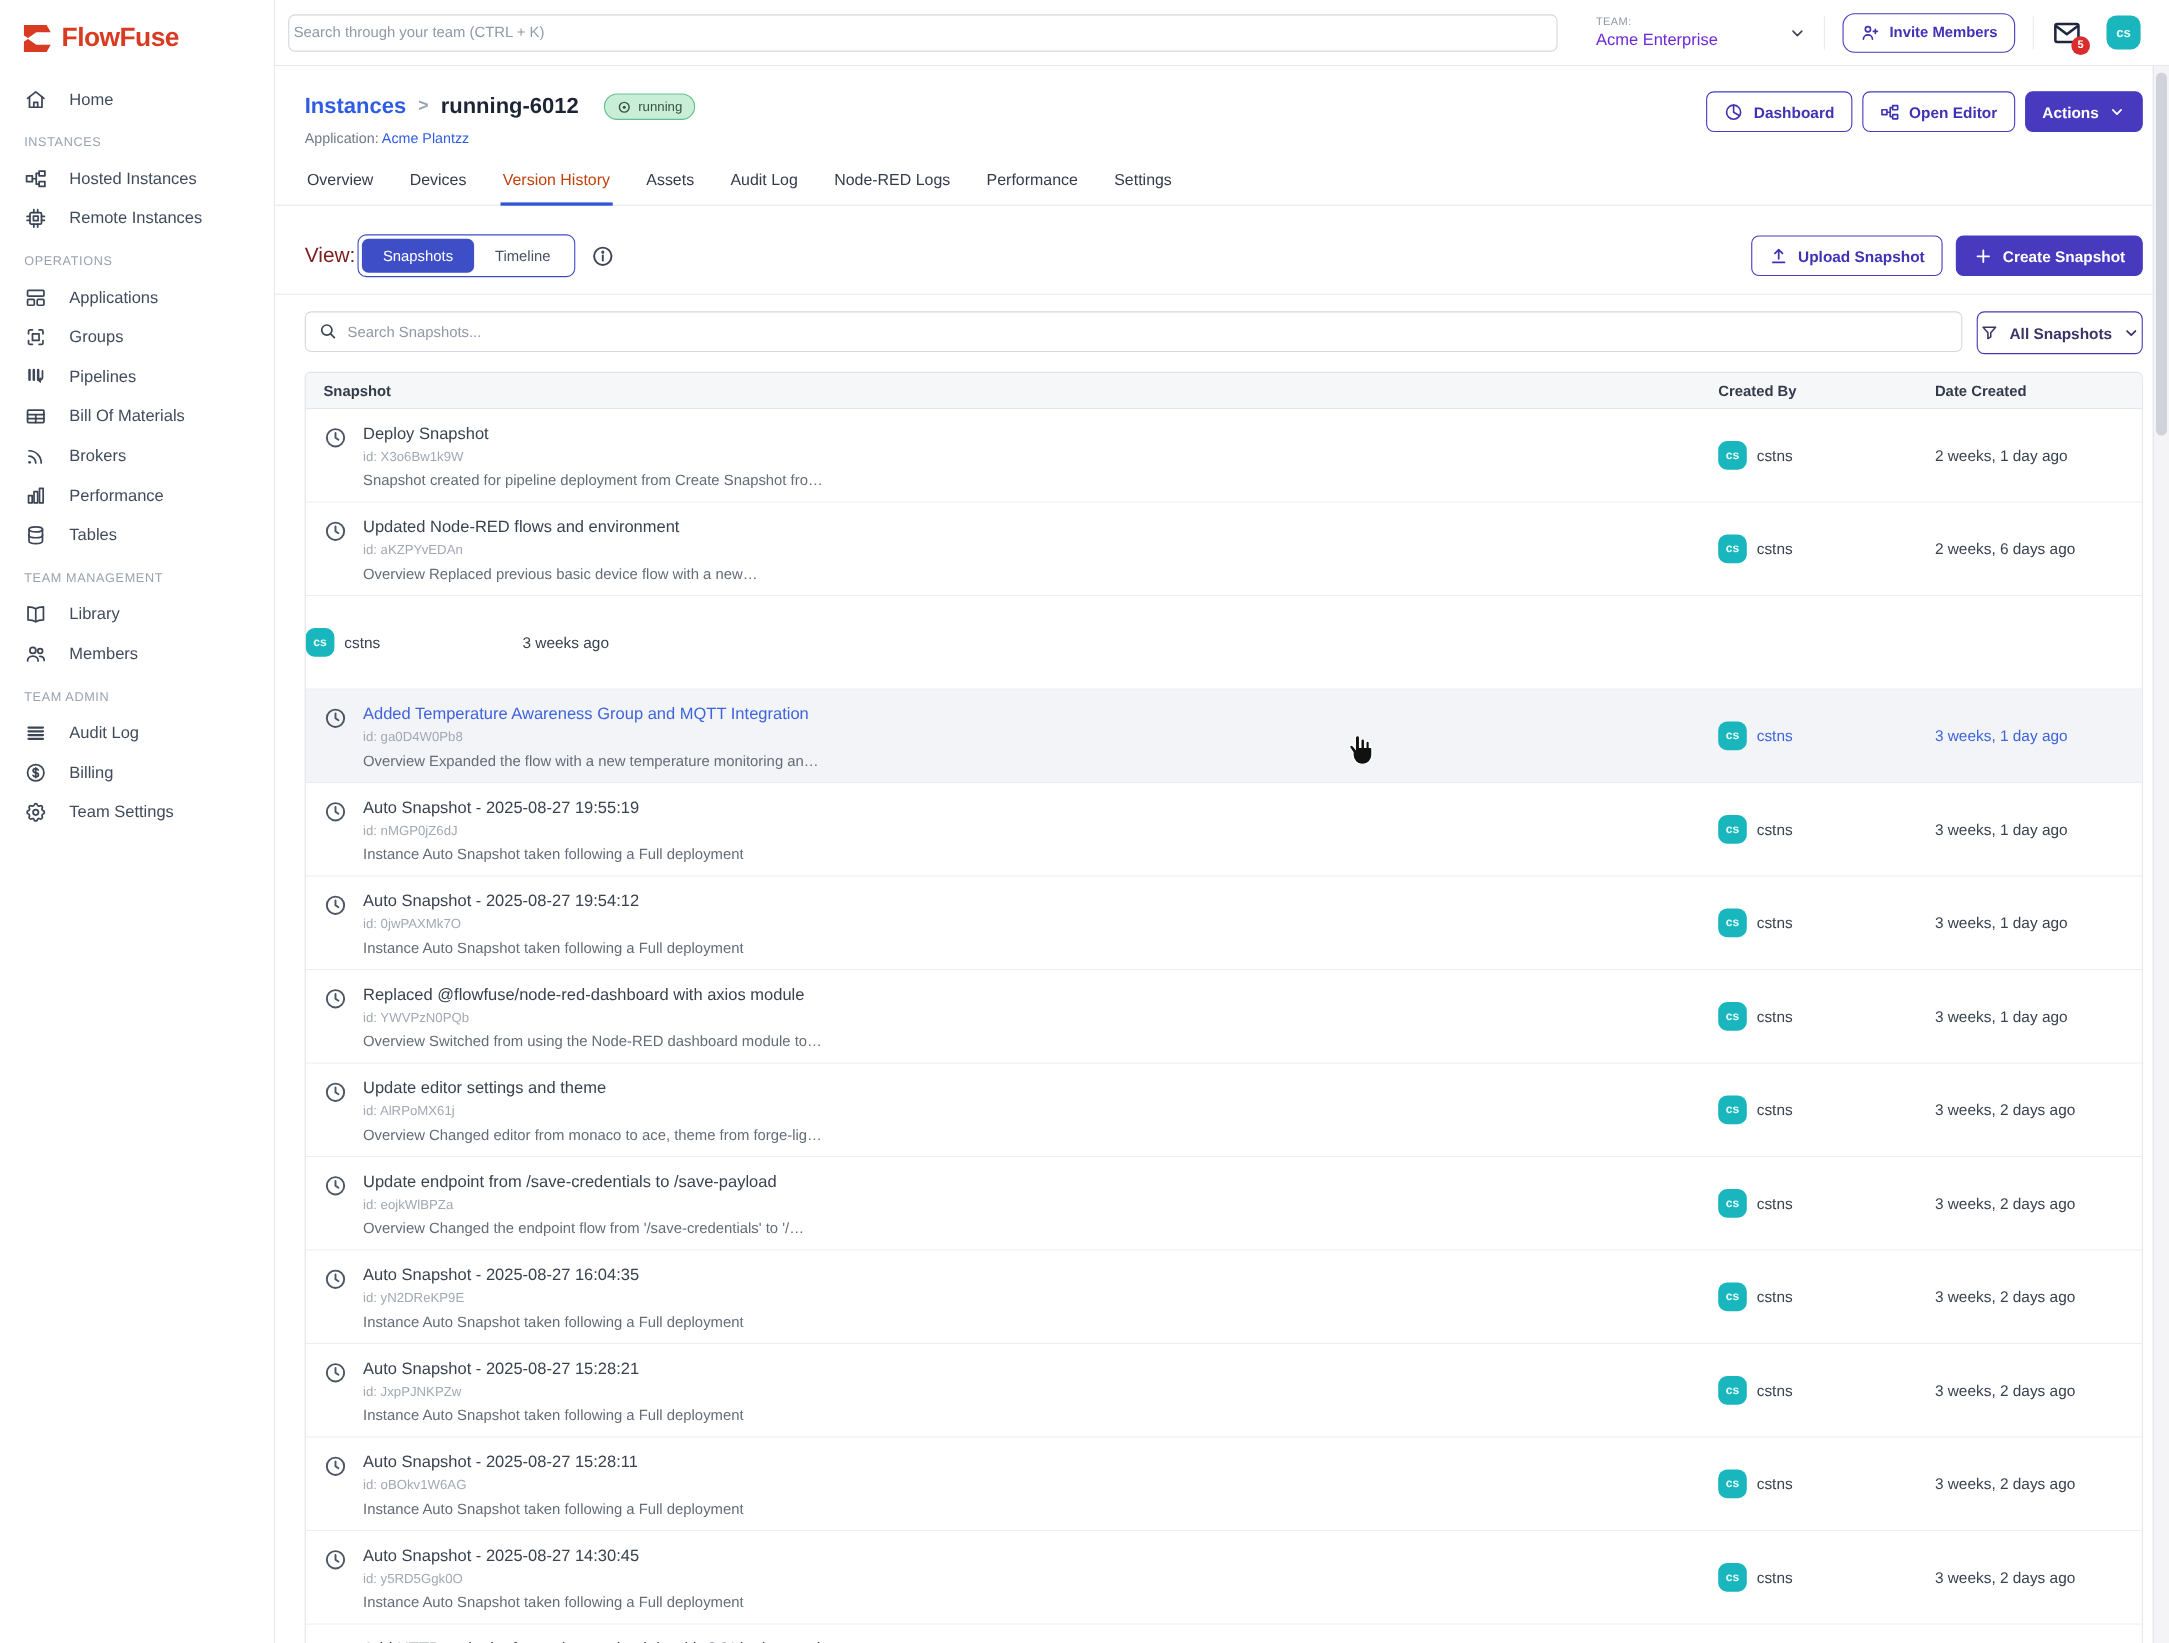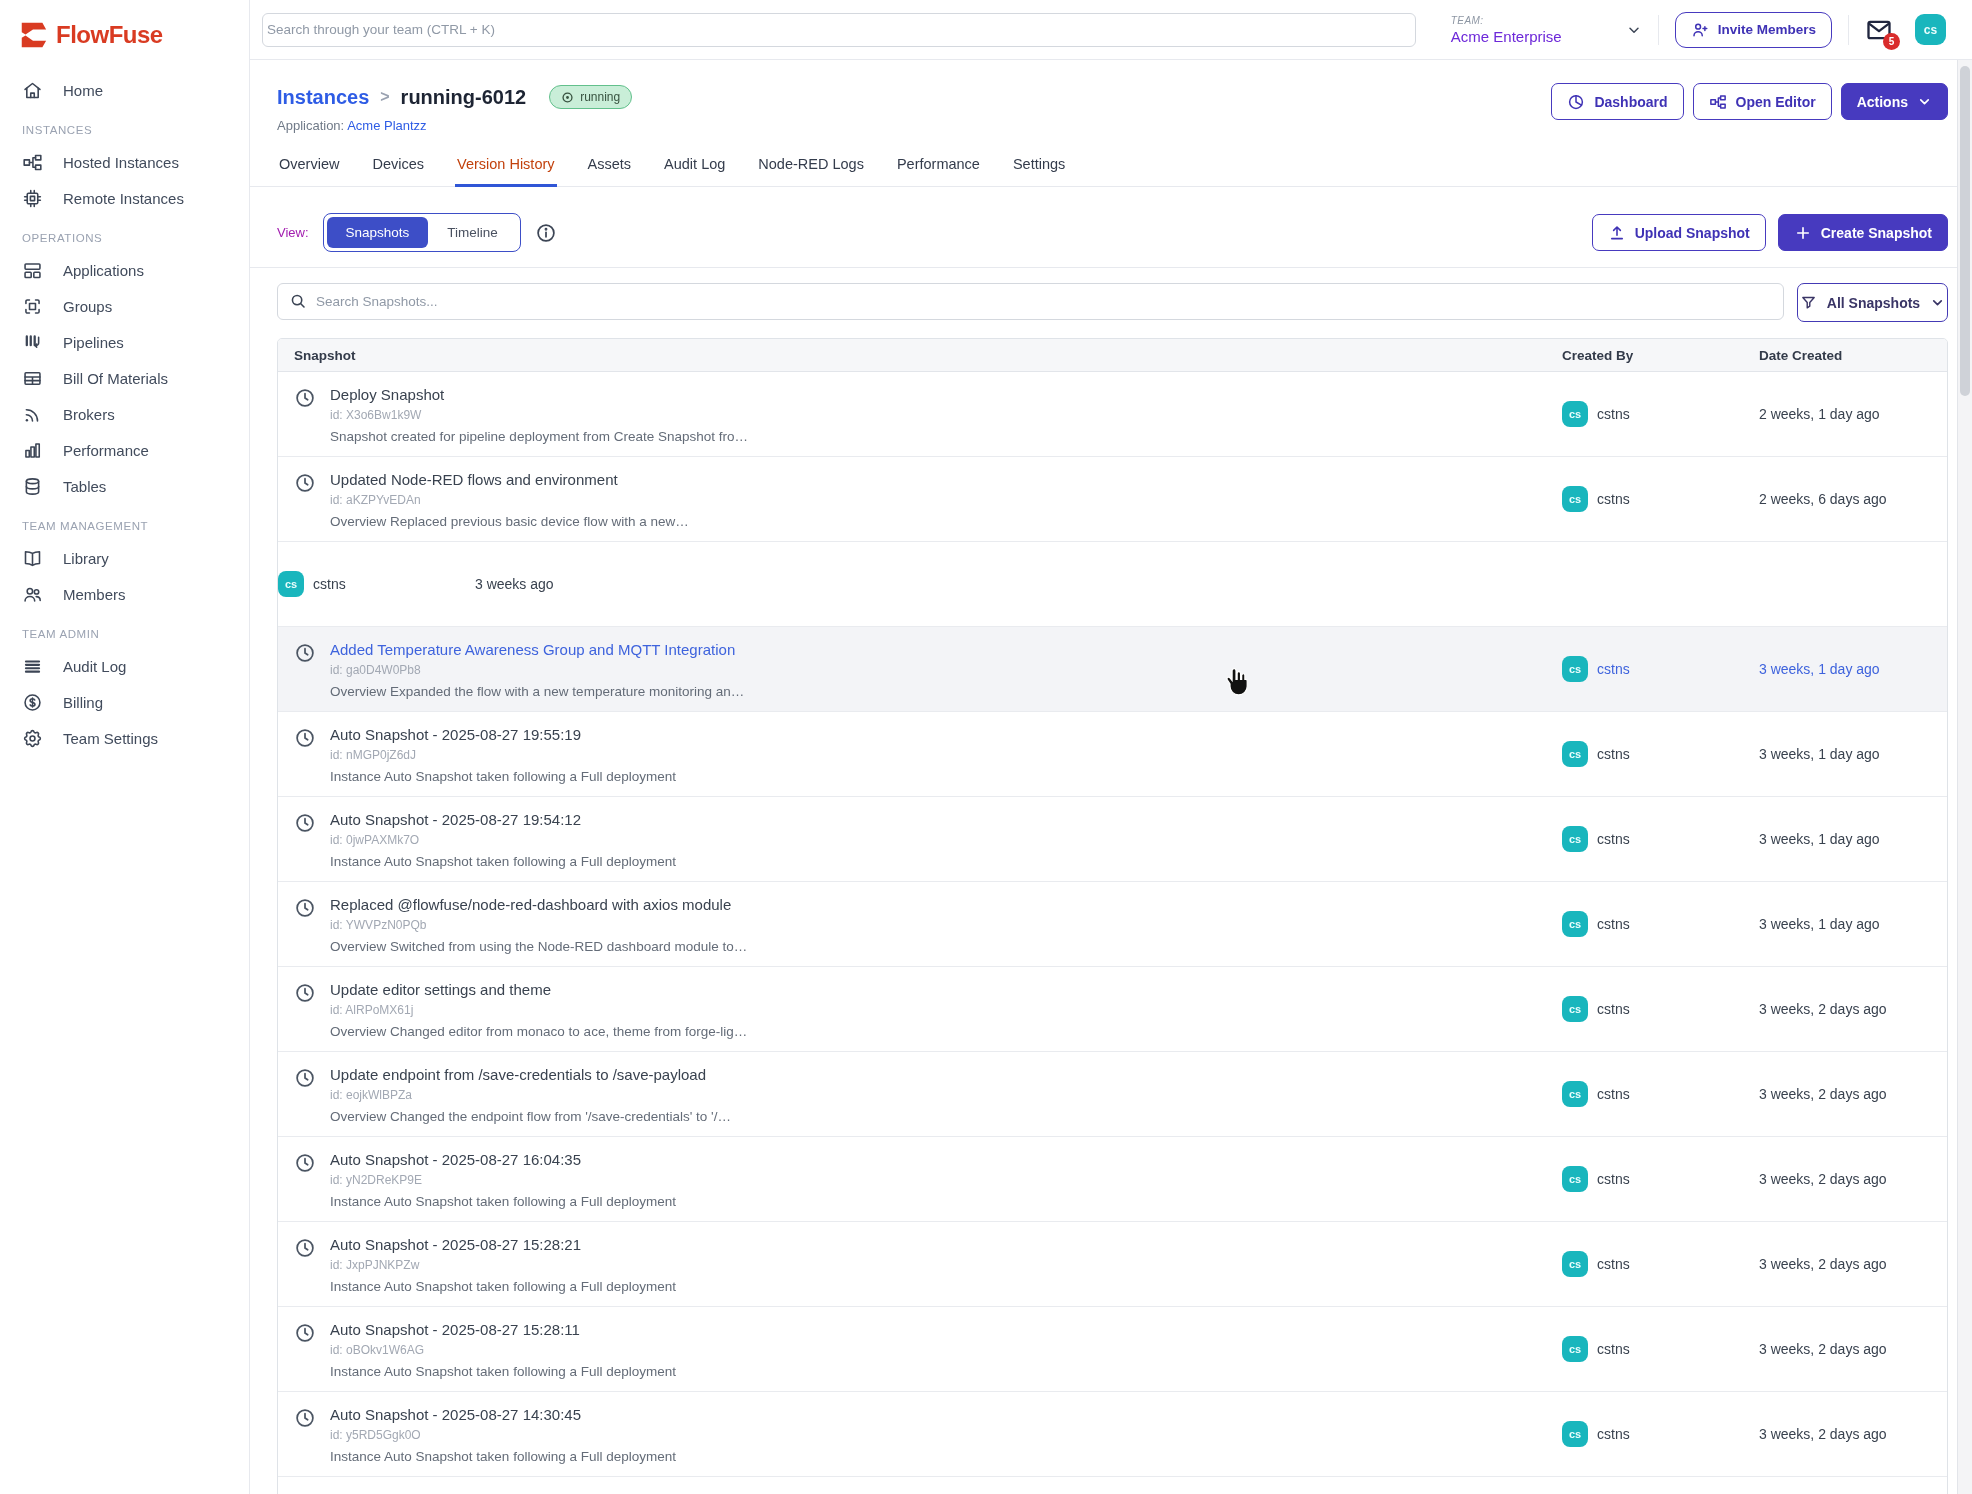--- a/index.html
+++ b/index.html
@@ -24,21 +24,21 @@
 
   
   #topbar { position:absolute; left:250px; top:0; right:0; height:60px; background:#fff;
     border-bottom:1px solid #e7e9ee; display:flex; align-items:center; z-index:5; }
   #team-search { margin-left:12px; width:1154px; height:34px; border:1px solid #d4d8de;
     border-radius:6px; padding:0 4px; font-size:13.5px; color:#374151; outline:none;
     font-family:"Liberation Sans",sans-serif; }
   #team-search::placeholder { color:#9099a6; }
   .topbar-right { margin-left:auto; display:flex; align-items:center; margin-right:12px; }
   .team-block { display:flex; flex-direction:column; justify-content:center; margin-left:24px; }
-  .team-label { font-size:10px; color:#8d96a3; letter-spacing:.04em;font-style:italic; }
+  .team-label { font-size:10px; color:#8d96a3; letter-spacing:.04em; }
   .team-name { font-size:15px; color:#6d28d9; font-weight:500; margin-top:2px; }
   .team-chevron { width:16px; height:16px; color:#3c4555; margin-left:64px; }
   .v-sep { width:1px; height:30px; background:#e7e9ee; margin:0 16px; }
   .invite-btn { height:36px; display:flex; align-items:center; gap:9px; padding:0 15px;
     border:1px solid #473abf; border-radius:11px; background:#fff; color:#3f32b5;
     font-size:13.5px; font-weight:bold; cursor:pointer; font-family:inherit; }
   .invite-btn .icn { width:18px; height:18px; }
   .mail-wrap { position:relative; width:28px; height:28px; cursor:pointer; }
   .mail-wrap .icn { width:26px; height:26px; color:#20263f; }
   .mail-badge { position:absolute; right:-7px; bottom:-6px; min-width:17px; height:17px;
@@ -69,21 +69,21 @@
   .btn-solid { background:#473abf; border:1px solid #473abf; color:#fff; }
 
   .tabs { margin-top:17px; padding-left:27px; border-bottom:1px solid #e7e9ee;
     display:flex; gap:29px; }
   .tab { font-size:14.5px; color:#343c4c; padding:6px 2px 12px 2px; cursor:pointer;
     border-bottom:3px solid transparent; margin-bottom:-1px; }
   .tab.active { color:#c2410c; border-bottom-color:#3056d6; }
 
   .content { padding:26px 24px 0 27px; }
   .view-row { display:flex; align-items:center; }
-  .view-label { font-size:13px; color:#a21caf; margin-right:14px; }
+  .view-label { font-size:19px; color:#7f1d1d; margin-right:2px; }
   .toggle-group { display:flex; border:1.5px solid #3d4ec7; border-radius:8px; padding:3px;
     background:#fff; }
   .toggle-opt { height:31px; display:flex; align-items:center; padding:0 19px;
     border-radius:6px; font-size:13.5px; color:#4a5160; cursor:pointer; }
   .toggle-opt.selected { background:#3d4ec7; color:#fff; }
   .info-wrap { margin-left:14px; width:22px; height:22px; color:#3c4555; cursor:pointer; }
   .toolbar-right { margin-left:auto; display:flex; gap:12px; }
   .content-rule { margin:15px -24px 0 -27px; border-top:1px solid #e7e9ee; }
 
   .search-row { margin-top:15px; display:flex; gap:13px; }

